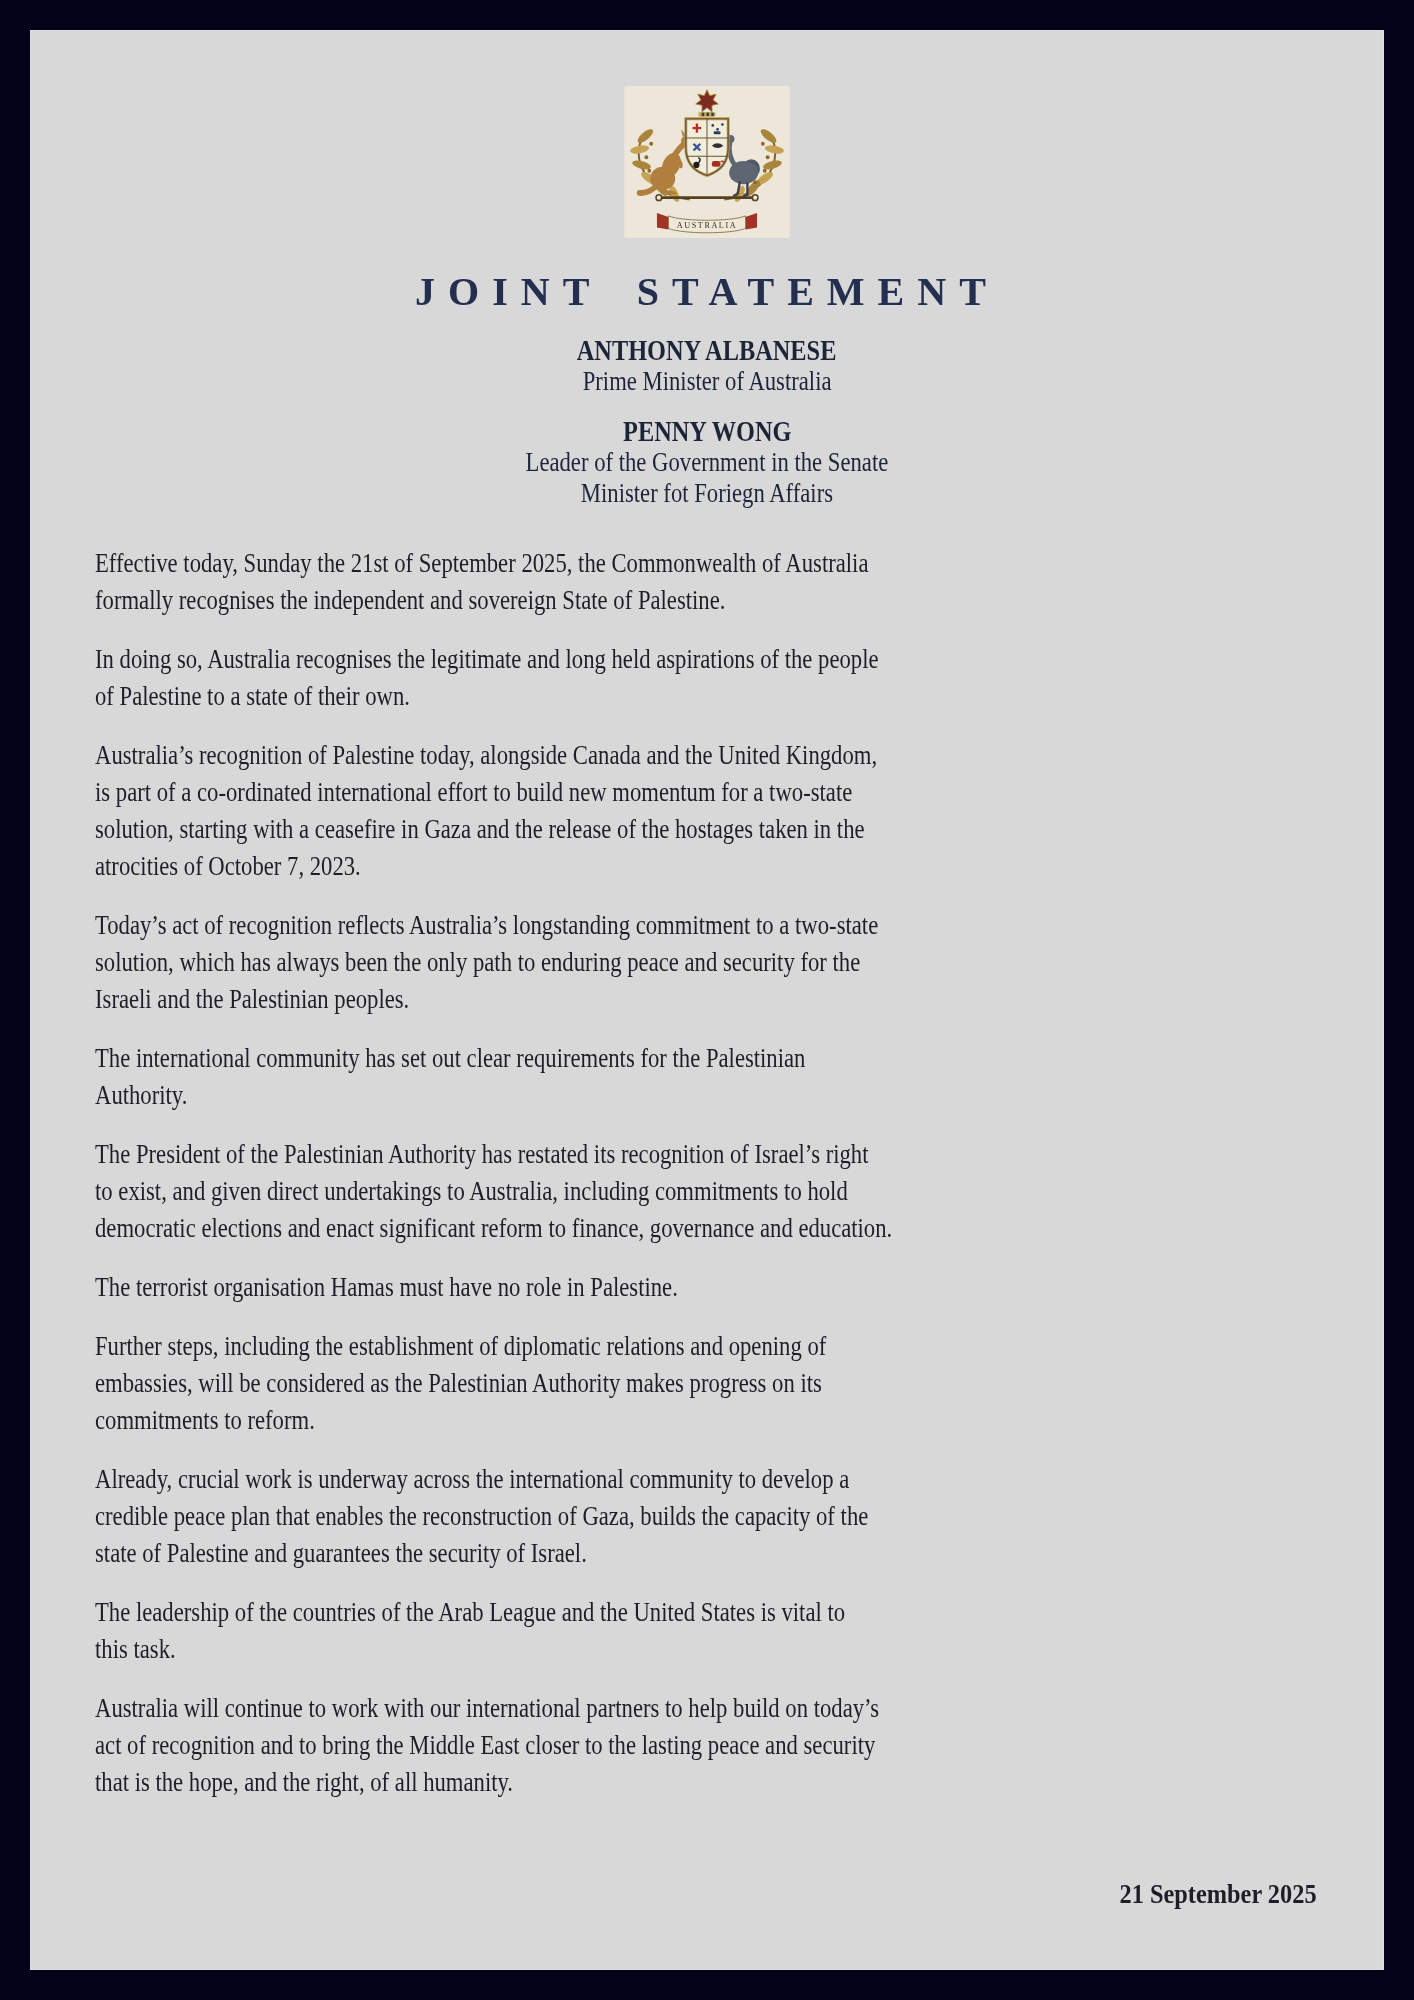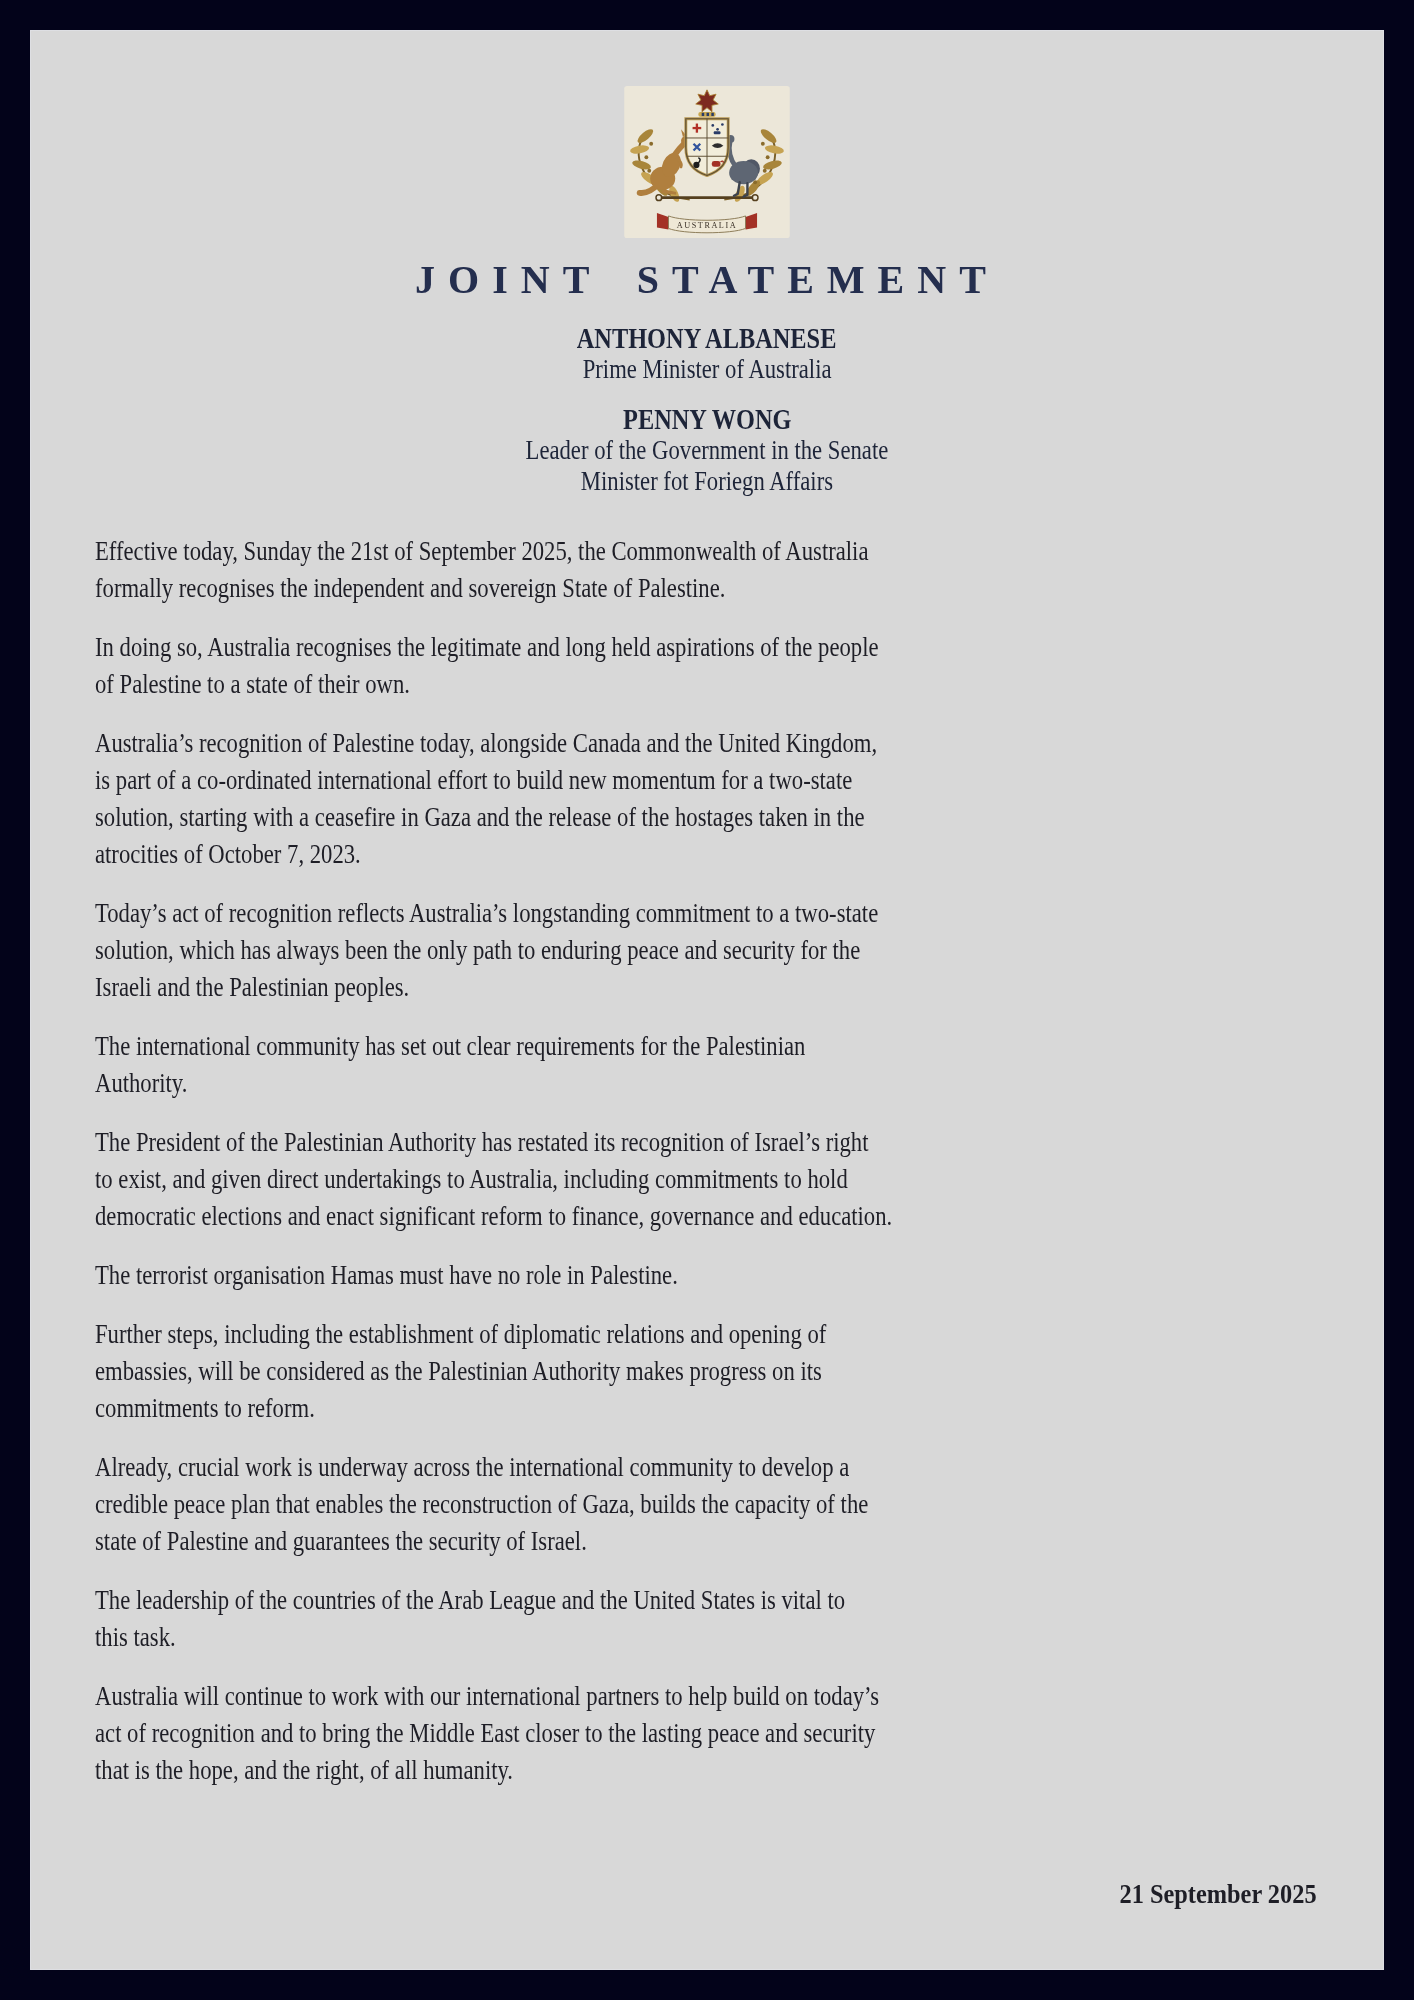--- a/index.html
+++ b/index.html
@@ -14,21 +14,21 @@
     background:#d8d8d8;box-shadow:inset 0 0 0 1px rgba(235,238,248,.35);
   }
   .content{
     position:relative;height:100%;box-sizing:border-box;
     display:flex;flex-direction:column;align-items:center;
     padding-top:56px;
   }
   .crest-wrap{width:212px;height:154px;flex:0 0 auto;}
   .crest-wrap svg{display:block;width:100%;height:100%;}
   .doc-title{
-    margin-top:20px;
+    margin-top:32px;
     font-weight:bold;font-size:40px;line-height:1;
     letter-spacing:13px;word-spacing:12px;
     color:#242e4e;white-space:nowrap;
   }
   .sig-name{
     margin-top:22px;
     font-weight:bold;font-size:29px;line-height:32px;
     color:#1d2438;text-align:center;
   }
   .sig-name.second{margin-top:18px;}

